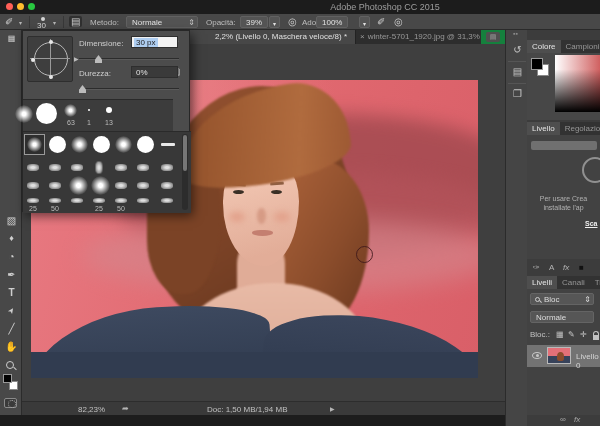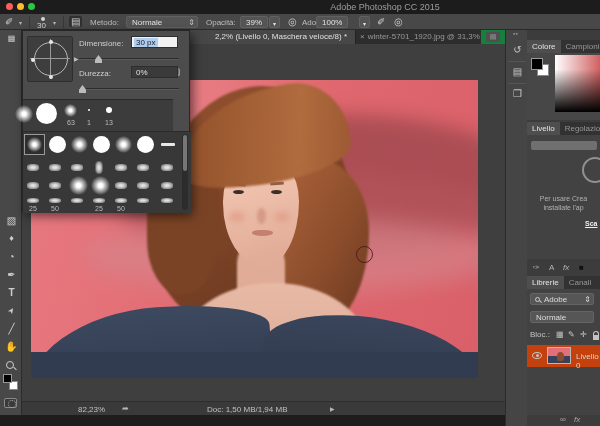--- a/index.html
+++ b/index.html
@@ -105,21 +105,21 @@
   .libtext { left:527px; width:73px; text-align:center; color:#b2b2b2; font-size:7px; }
   .liblink { color:#f0f0f0; font-weight:bold; text-decoration:underline; font-size:7px; }
   .libcircle { left:582px; width:26px; height:26px; border:2px solid #909090; border-radius:50%; }
   .lib-ico { color:#b5b5b5; font-size:8px; }
   .dd-small { background:#565656; border:1px solid #646464; border-radius:2px; height:12px; color:#dedede; }
   .mini-mag { width:5px; height:5px; border:1px solid #ccc; border-radius:50%; position:absolute; left:4px; top:3px; }
   .mini-mag::after { content:''; position:absolute; width:3px; height:1px; background:#ccc; right:-3px; bottom:-1px; transform:rotate(45deg); }
   .lock-ico { color:#c3c3c3; font-size:8px; }
   .mini-lock { width:6px; height:5px; background:#c3c3c3; position:relative; display:inline-block; }
   .mini-lock::before { content:''; position:absolute; width:4px; height:4px; border:1px solid #c3c3c3; border-bottom:none; border-radius:3px 3px 0 0; top:-4px; left:0px; }
-  .layer-row { left:527px; width:73px; height:22px; background:#c2410c;text-decoration:underline; }
+  .layer-row { left:527px; width:73px; height:22px; background:#737373;text-decoration:underline; }
   .eye-ico { width:10px; height:7px; border:1px solid #c6c6c6; border-radius:50%; position:absolute; }
   .eye-ico::after { content:''; position:absolute; width:3px; height:3px; background:#c6c6c6; border-radius:50%; left:3px; top:1px; }
   .layer-thumb { width:24px; height:17px; border:1px solid #b9b9b9;
     background: linear-gradient(#e37078 55%, #37425a 56%); position:absolute; }
   .layer-thumb::after { content:''; position:absolute; left:9px; top:4px; width:7px; height:9px; background:#8a4c2c; border-radius:50% 50% 30% 30%; }
 
   
   .brushpanel { left:22px; top:30px; width:168px; height:182px; background:#4c4c4c; border:1px solid #272727;
     box-shadow:3px 4px 10px rgba(0,0,0,.55); z-index:50; }
   .bp { position:absolute; }
@@ -286,28 +286,28 @@
   <div class="abs libtext" style="top:204px">installate l'ap</div>
   <span class="abs liblink" style="left:585px;top:220px">Sca</span>
   <div class="abs" style="left:527px;top:259px;width:73px;height:17px;background:#3c3c3c">
     <span class="abs lib-ico" style="left:6px;top:4px">✑</span>
     <span class="abs lib-ico" style="left:22px;top:4px">A</span>
     <span class="abs lib-ico" style="left:36px;top:4px;font-style:italic">fx</span>
     <span class="abs lib-ico" style="left:52px;top:4px;color:#111">■</span>
   </div>
 
   <div class="abs ptabs" style="top:276px">
-    <div class="ptab active">Librerie</div>
+    <div class="ptab active">Livelli</div>
     <div class="ptab">Canali</div>
     <div class="ptab">Tracci</div>
   </div>
   <div class="abs pbody" style="top:289px;height:126px;background:#424242"></div>
   <div class="abs dd-small" style="left:530px;top:293px;width:64px">
     <span class="mini-mag"></span>
-    <span class="abs" style="left:13px;top:1px">Adobe</span>
+    <span class="abs" style="left:13px;top:1px">Bloc</span>
     <span class="abs" style="right:2px;top:1px;font-size:8px">⇕</span>
   </div>
   <div class="abs dd-small" style="left:530px;top:311px;width:64px">
     <span class="abs" style="left:5px;top:1px">Normale</span>
   </div>
   <div class="abs" style="left:530px;top:330px;width:70px;height:12px">
     <span style="color:#c3c3c3">Bloc.:</span>
     <span class="lock-ico" style="position:absolute;left:26px;top:0">▦</span>
     <span class="lock-ico" style="position:absolute;left:38px;top:0">✎</span>
     <span class="lock-ico" style="position:absolute;left:50px;top:0">✛</span>

